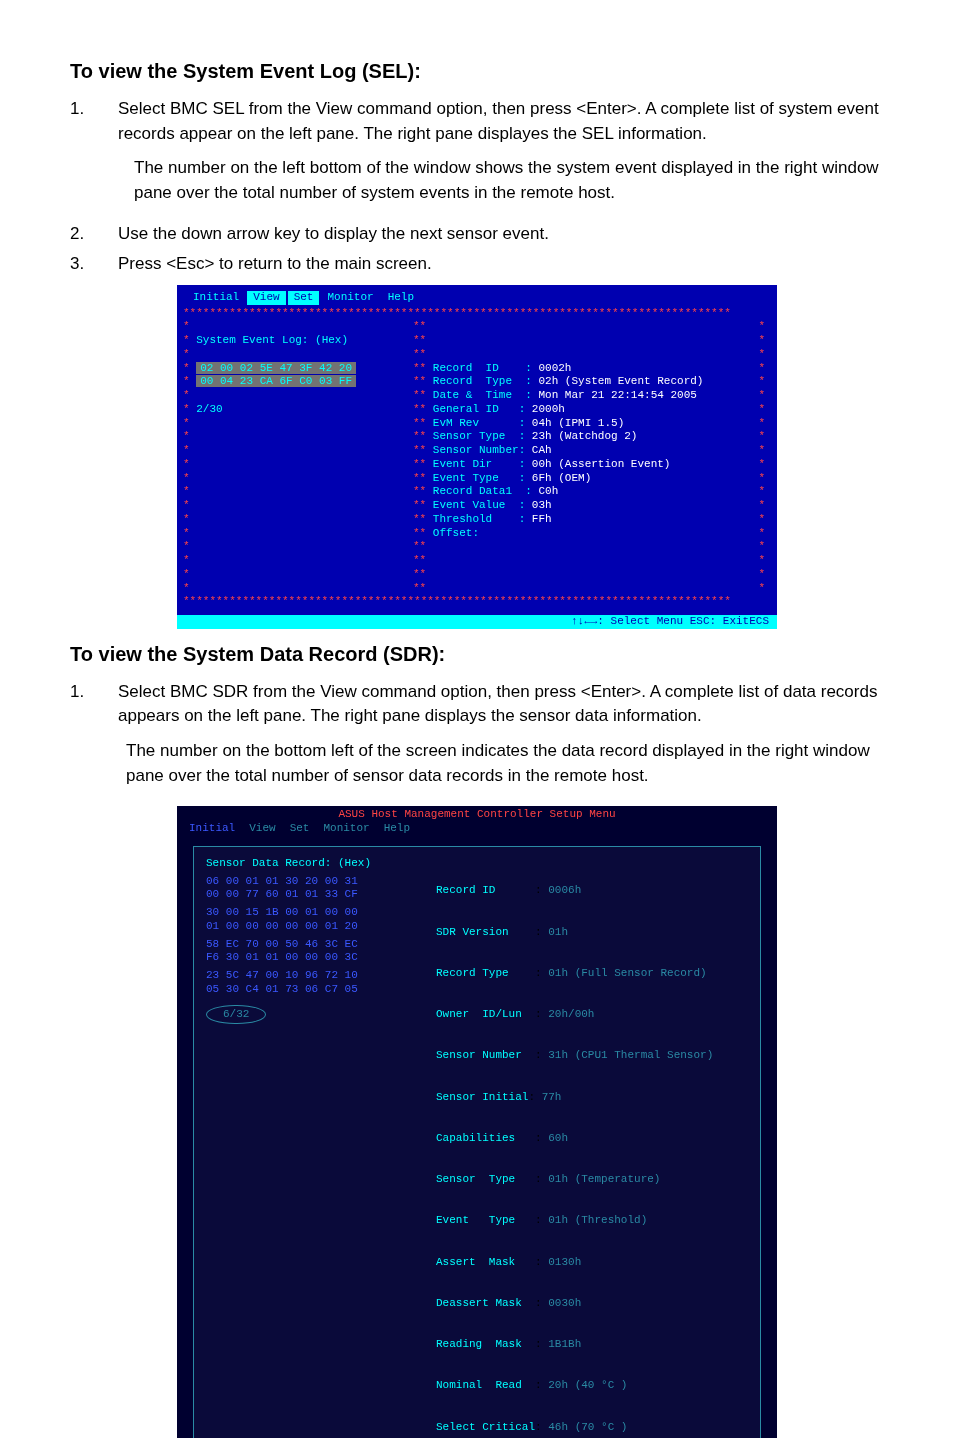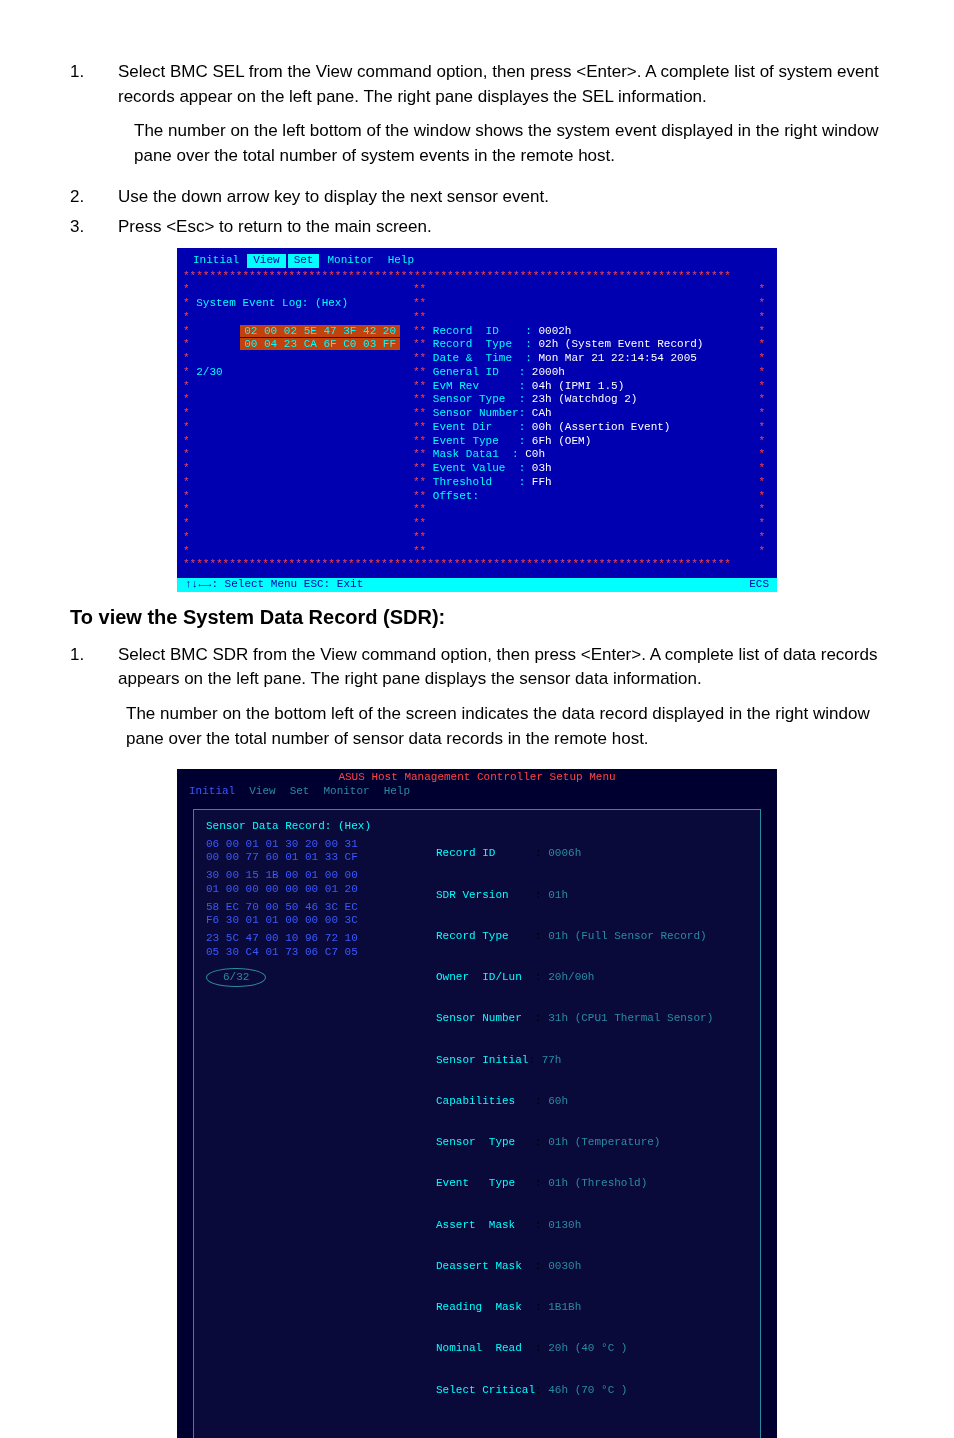--- a/index.html
+++ b/index.html
@@ -66,24 +66,23 @@
   }
   .menubar .mi {
     padding: 0 6px;
     color: #00ffff;
   }
   .menubar .hl {
     background: #00ffff;
     color: #0000b0;
   }
   .hl2 {
-    background: #c2410c;
+    background: #737373;
     color: #00ffff;
     padding: 0 4px;
-    margin-left: 44px;
   }
   .dots {
     color: #ff4444;
     letter-spacing: 0;
     white-space: nowrap;
     overflow: hidden;
   }
   .row {
     display: flex;
   }
@@ -104,21 +103,21 @@
   }
   .cy { color: #00ffff; }
   .wh { color: #ffffff; }
   .dimcy { color: #2a8aa4; }
   .dimbl { color: #3b58ff; }
   .footbar {
     background: #00ffff;
     color: #0000b0;
     padding: 0 8px;
     display: flex;
-    justify-content: space-between;
+    justify-content: flex-end;
     font-size: 11px;
   }
   .r-ast {
     color: #ff4444;
     position: absolute;
     right: 6px;
   }
   .pline {
     position: relative;
     white-space: pre;
@@ -154,20 +153,21 @@
   .panel .row2 { display: flex; }
   .panel .lp { width: 230px; flex-shrink: 0; }
   .panel .rp { flex: 1; white-space: pre; }
   .bold { font-weight: normal; }
 </style>
 </head>
 <body>
 
 <div class="page">
 
+  <h2>To view the System Event Log (SEL):</h2>
 
   <ol class="inst">
     <li>
       <span class="num">1.</span>
       <span class="txt">
         Select <span class="bold">BMC SEL</span> from the <span class="bold">View</span> command option, then press &lt;Enter&gt;. A complete list of system event records appear on the left pane. The right pane displayes the SEL information.
         <div class="sub" style="margin-left:16px">The number on the left bottom of the window shows the system event displayed in the right window pane over the total number of system events in the remote host.</div>
       </span>
     </li>
     <li>
@@ -220,21 +220,21 @@
             <div class="pline"><span class="astr">**</span><span class="r-ast">*</span></div>
             <div class="pline"><span class="astr">**</span> <span class="cy">Record  ID</span>    : <span class="wh">0002h</span><span class="r-ast">*</span></div>
             <div class="pline"><span class="astr">**</span> <span class="cy">Record  Type</span>  : <span class="wh">02h (System Event Record)</span><span class="r-ast">*</span></div>
             <div class="pline"><span class="astr">**</span> <span class="cy">Date &amp;  Time</span>  : <span class="wh">Mon Mar 21 22:14:54 2005</span><span class="r-ast">*</span></div>
             <div class="pline"><span class="astr">**</span> <span class="cy">General ID</span>   : <span class="wh">2000h</span><span class="r-ast">*</span></div>
             <div class="pline"><span class="astr">**</span> <span class="cy">EvM Rev</span>      : <span class="wh">04h (IPMI 1.5)</span><span class="r-ast">*</span></div>
             <div class="pline"><span class="astr">**</span> <span class="cy">Sensor Type</span>  : <span class="wh">23h (Watchdog 2)</span><span class="r-ast">*</span></div>
             <div class="pline"><span class="astr">**</span> <span class="cy">Sensor Number</span>: <span class="wh">CAh</span><span class="r-ast">*</span></div>
             <div class="pline"><span class="astr">**</span> <span class="cy">Event Dir</span>    : <span class="wh">00h (Assertion Event)</span><span class="r-ast">*</span></div>
             <div class="pline"><span class="astr">**</span> <span class="cy">Event Type</span>   : <span class="wh">6Fh (OEM)</span><span class="r-ast">*</span></div>
-            <div class="pline"><span class="astr">**</span> <span class="cy">Mask Data1</span>  : <span class="wh">C0h</span><span class="r-ast">*</span></div>
+            <div class="pline"><span class="astr">**</span> <span class="cy">Record Data1</span>  : <span class="wh">C0h</span><span class="r-ast">*</span></div>
             <div class="pline"><span class="astr">**</span> <span class="cy">Event Value</span>  : <span class="wh">03h</span><span class="r-ast">*</span></div>
             <div class="pline"><span class="astr">**</span> <span class="cy">Threshold</span>    : <span class="wh">FFh</span><span class="r-ast">*</span></div>
             <div class="pline"><span class="astr">**</span> <span class="cy">Offset:</span><span class="r-ast">*</span></div>
             <div class="pline"><span class="astr">**</span><span class="r-ast">*</span></div>
             <div class="pline"><span class="astr">**</span><span class="r-ast">*</span></div>
             <div class="pline"><span class="astr">**</span><span class="r-ast">*</span></div>
             <div class="pline"><span class="astr">**</span><span class="r-ast">*</span></div>
           </div>
         </div>
         <div class="dots">***********************************************************************************</div>

